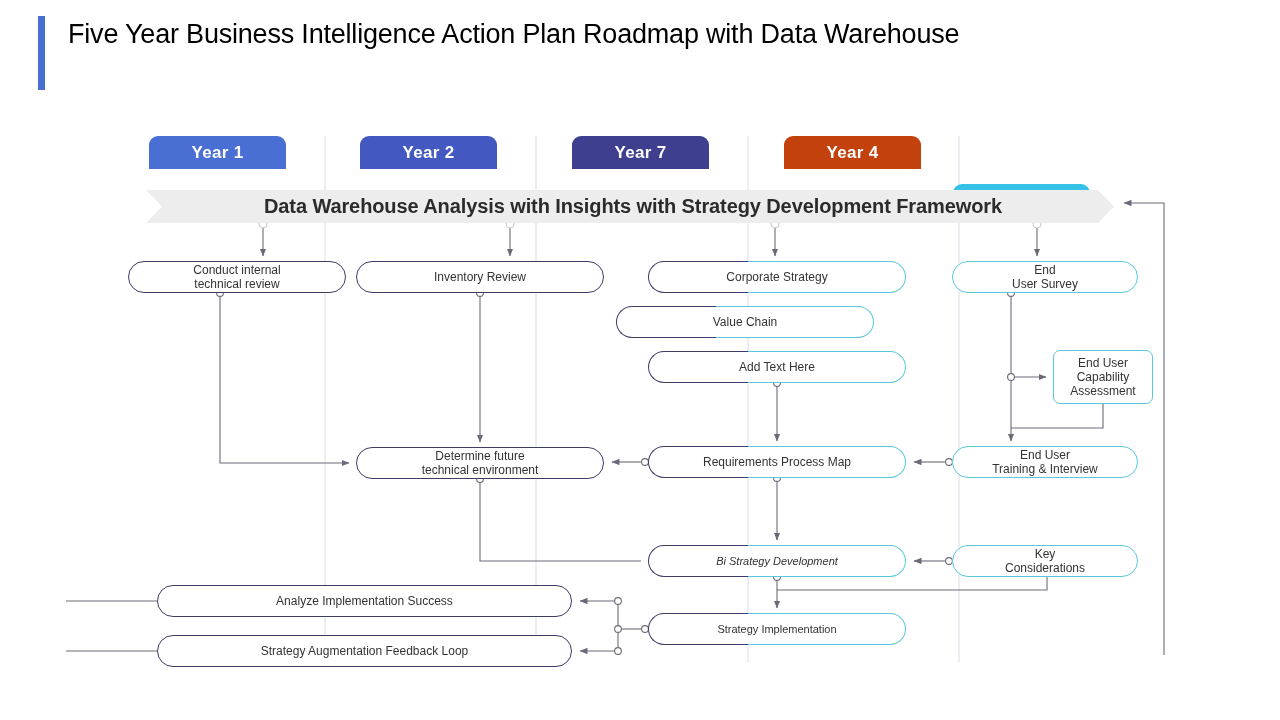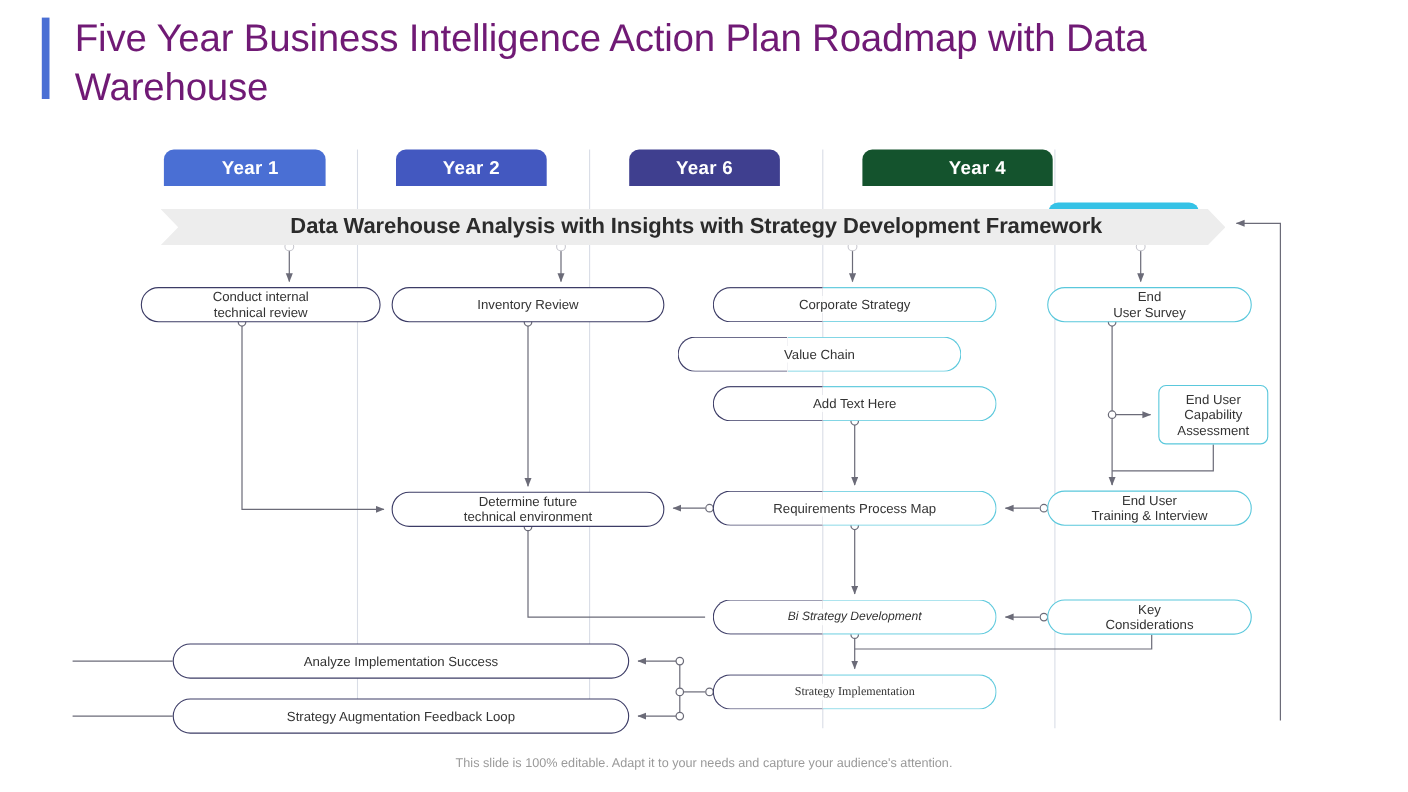--- a/index.html
+++ b/index.html
@@ -11,21 +11,21 @@
   }
   #slide{position:absolute;left:0;top:0;width:1280px;height:720px;}
 
   
   .accent-bar{
     position:absolute;left:38px;top:16px;width:7px;height:74px;
     background:#4a6fd4;
   }
   .title{
     position:absolute;left:68px;top:12px;width:1090px;
-    font-size:35px;line-height:45px;color:#701a75;
+    font-size:27px;line-height:45px;color:#000000;
     font-weight:400;letter-spacing:-0.2px;
   }
 
   
   #wires{position:absolute;left:0;top:0;width:1280px;height:720px;
          pointer-events:none;}
 
   
   .year{
     position:absolute;top:136px;height:33px;width:137px;
@@ -157,30 +157,30 @@
       <circle cx="618" cy="629" r="3.4" fill="#ffffff" stroke="#6b6b78"></circle>
 
       <line x1="157" y1="601" x2="66" y2="601"></line>
       <line x1="157" y1="651" x2="66" y2="651"></line>
 
       <path d="M1164,655 L1164,203 L1124,203" marker-end="url(#ah)"></path>
 
     </g>
   </svg>
 
-  <div class="year" style="left:149px;background:#4a6fd4;padding-left:10px;">
+  <div class="year" style="left:149px;background:#4a6fd4;">
     <span>Year 1</span>
   </div>
   <div class="year" style="left:360px;background:#4358c0;">
     <span>Year 2</span>
   </div>
   <div class="year" style="left:572px;background:#3f3f8f;">
-    <span>Year 6</span>
-  </div>
-  <div class="year" style="left:784px;background:#14532d;padding-left:36px;">
+    <span>Year 7</span>
+  </div>
+  <div class="year" style="left:784px;background:#c2410c;">
     <span>Year 4</span>
   </div>
   <div class="year" style="left:953px;background:#35c2e6;margin-top:48px;">
     <span>Year 5</span>
   </div>
 
   <div class="banner">
     <span class="banner-text">Data Warehouse Analysis with Insights with Strategy Development Framework</span>
   </div>
 
@@ -239,25 +239,24 @@
   </div>
 
   <div class="node cyan" style="left:952px;top:545px;width:186px;height:32px;">
     <span>Key<br>Considerations</span>
   </div>
 
   <div class="node" style="left:157px;top:585px;width:415px;height:32px;">
     <span>Analyze Implementation Success</span>
   </div>
 
-  <div class="node split" style="left:648px;top:613px;width:258px;height:32px;font-family:Liberation Serif, serif;">
+  <div class="node split" style="left:648px;top:613px;width:258px;height:32px;">
     <span class="half l" style="width:100px;"></span>
     <span class="half r" style="width:158px;"></span>
     <span class="lbl" style="font-size:11px;">Strategy Implementation</span>
   </div>
 
   <div class="node" style="left:157px;top:635px;width:415px;height:32px;">
     <span>Strategy Augmentation Feedback Loop</span>
   </div>
 
-  <div class="caption">This slide is 100% editable. Adapt it to your needs and capture your audience's attention.</div>
 
 </div>
 
 </body></html>

